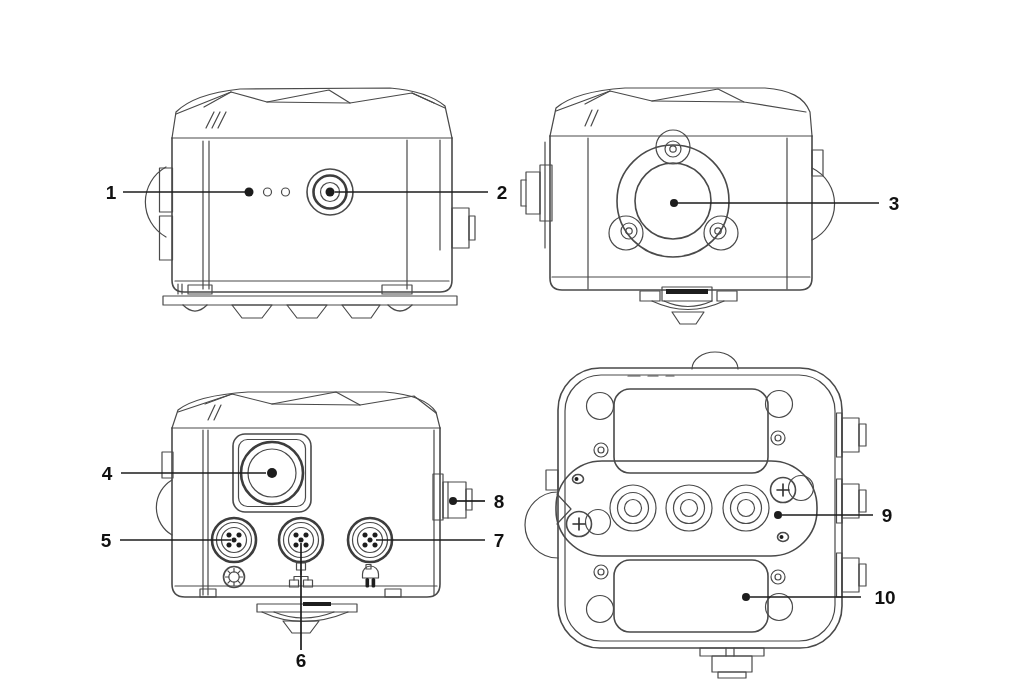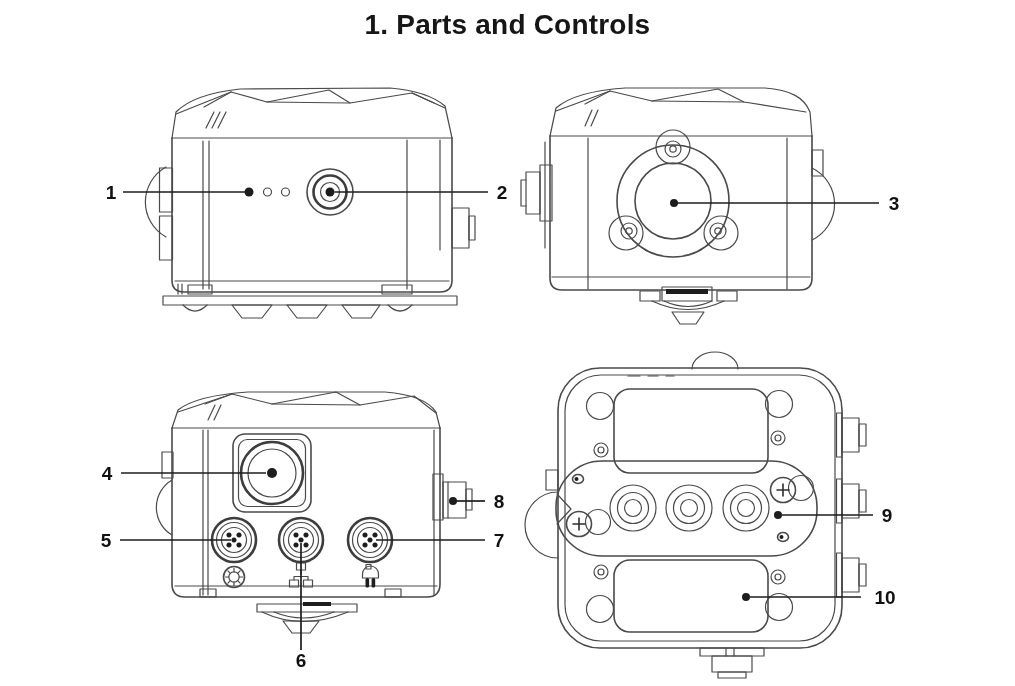--- a/index.html
+++ b/index.html
@@ -14,21 +14,20 @@
   .thick{stroke-width:2.6;stroke:#3d3d3d;}
   .dark{stroke:#2f2f2f;}
   .fill{fill:#1d1d1d;stroke:none;}
   .leader{fill:none;stroke:#1d1d1d;stroke-width:1.7;stroke-linecap:butt;}
   .num{fill:#111111;stroke:none;font-family:"Liberation Sans",sans-serif;font-size:19px;font-weight:bold;}
 </style>
 </head>
 <body>
 
 <div class="canvas">
-  <h1 class="title">1. Parts and Controls</h1>
 
   <svg class="view" style="left:100px;top:75px" width="420" height="255" viewBox="100 75 420 255">
     <g>
       <path class="ln" d="M172,138 L176,112 C190,98 212,92 240,89 L390,88 C415,90 433,96 445,106 L452,138"></path>
       <path class="ln" d="M176,114 L231,92 L267,102 L329,90 L350,103 L412,93 L445,108"></path>
       <path class="ln" d="M267,102 L350,103 M204,107 L231,92 M412,93 L434,103"></path>
       <path class="ln" d="M206,128 L214,112 M212,128 L220,112 M218,128 L226,112"></path>
       <path class="ln" d="M172,138 L452,138"></path>
     </g>
     <g>

